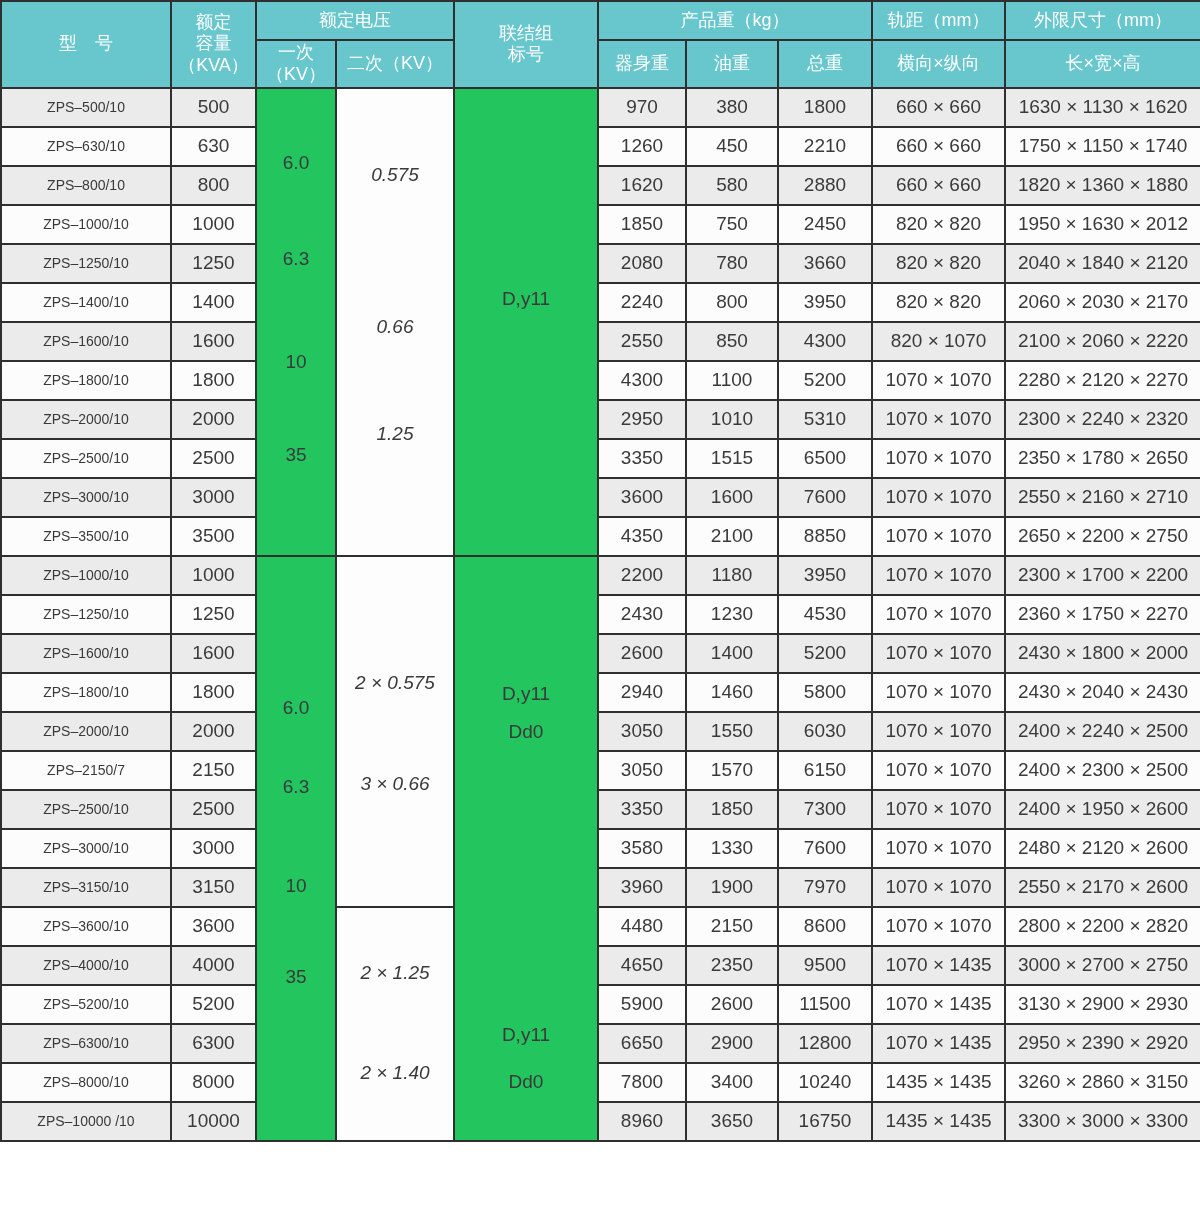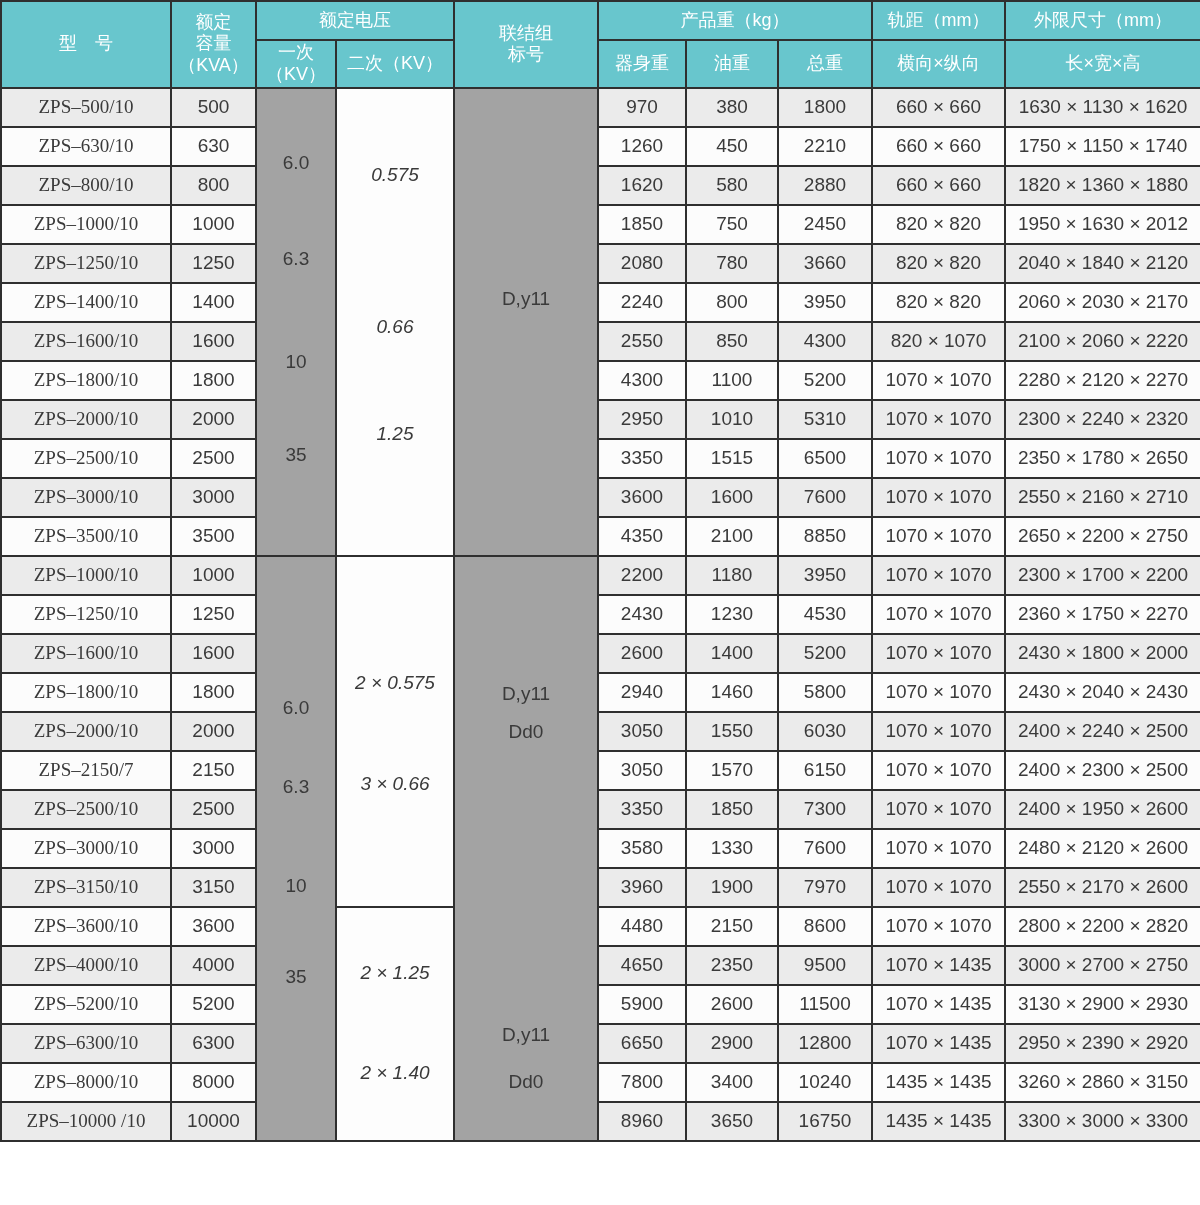--- a/index.html
+++ b/index.html
@@ -10,23 +10,23 @@
     background:#68c6cd;color:#ffffff;font-weight:normal;
     font-size:18px;line-height:1.22;text-align:center;vertical-align:middle;
     white-space:pre-line;height:39px;padding:1px 0;
   }
   tbody td{
     height:39px;text-align:center;vertical-align:middle;
     color:#3a3a3a;font-size:19px;padding:0 2px;
   }
   tbody tr:nth-child(odd) td{background:#ebebeb;}
   tbody tr:nth-child(even) td{background:#fcfcfc;}
-  td.model{font-size:19px;font-family:Liberation Serif, serif;}
+  td.model{font-size:14px;}
   td.merged{position:relative;padding:0;}
-  td.merged.grey{background:#a3a3a3;}
+  td.merged.grey{background:#22c55e;}
   td.merged.white{background:#fdfdfd;font-style:italic;}
   .mv{
     position:absolute;left:0;right:0;text-align:center;
     transform:translateY(-50%);font-size:19px;color:#3a3a3a;
   }
 </style>
 </head>
 <body>
 
 <table>

